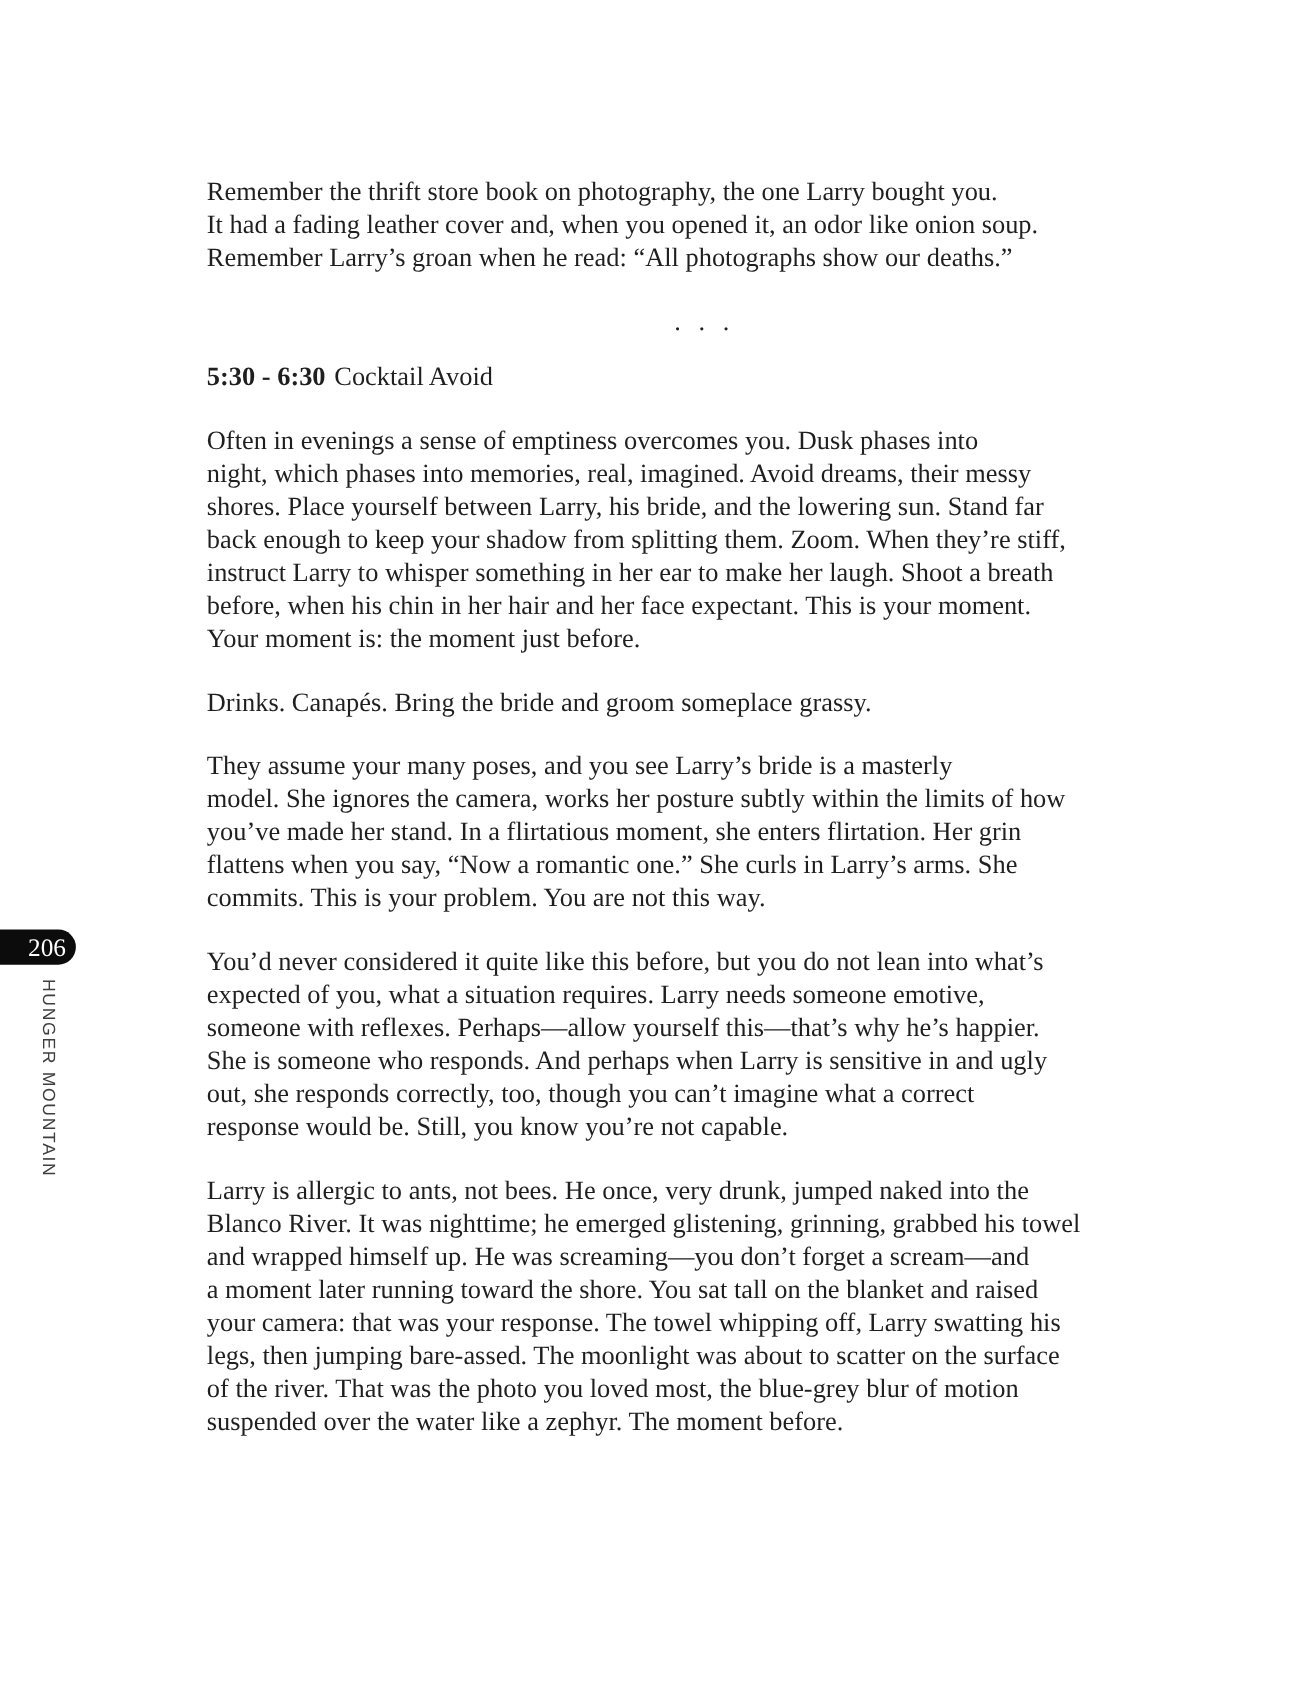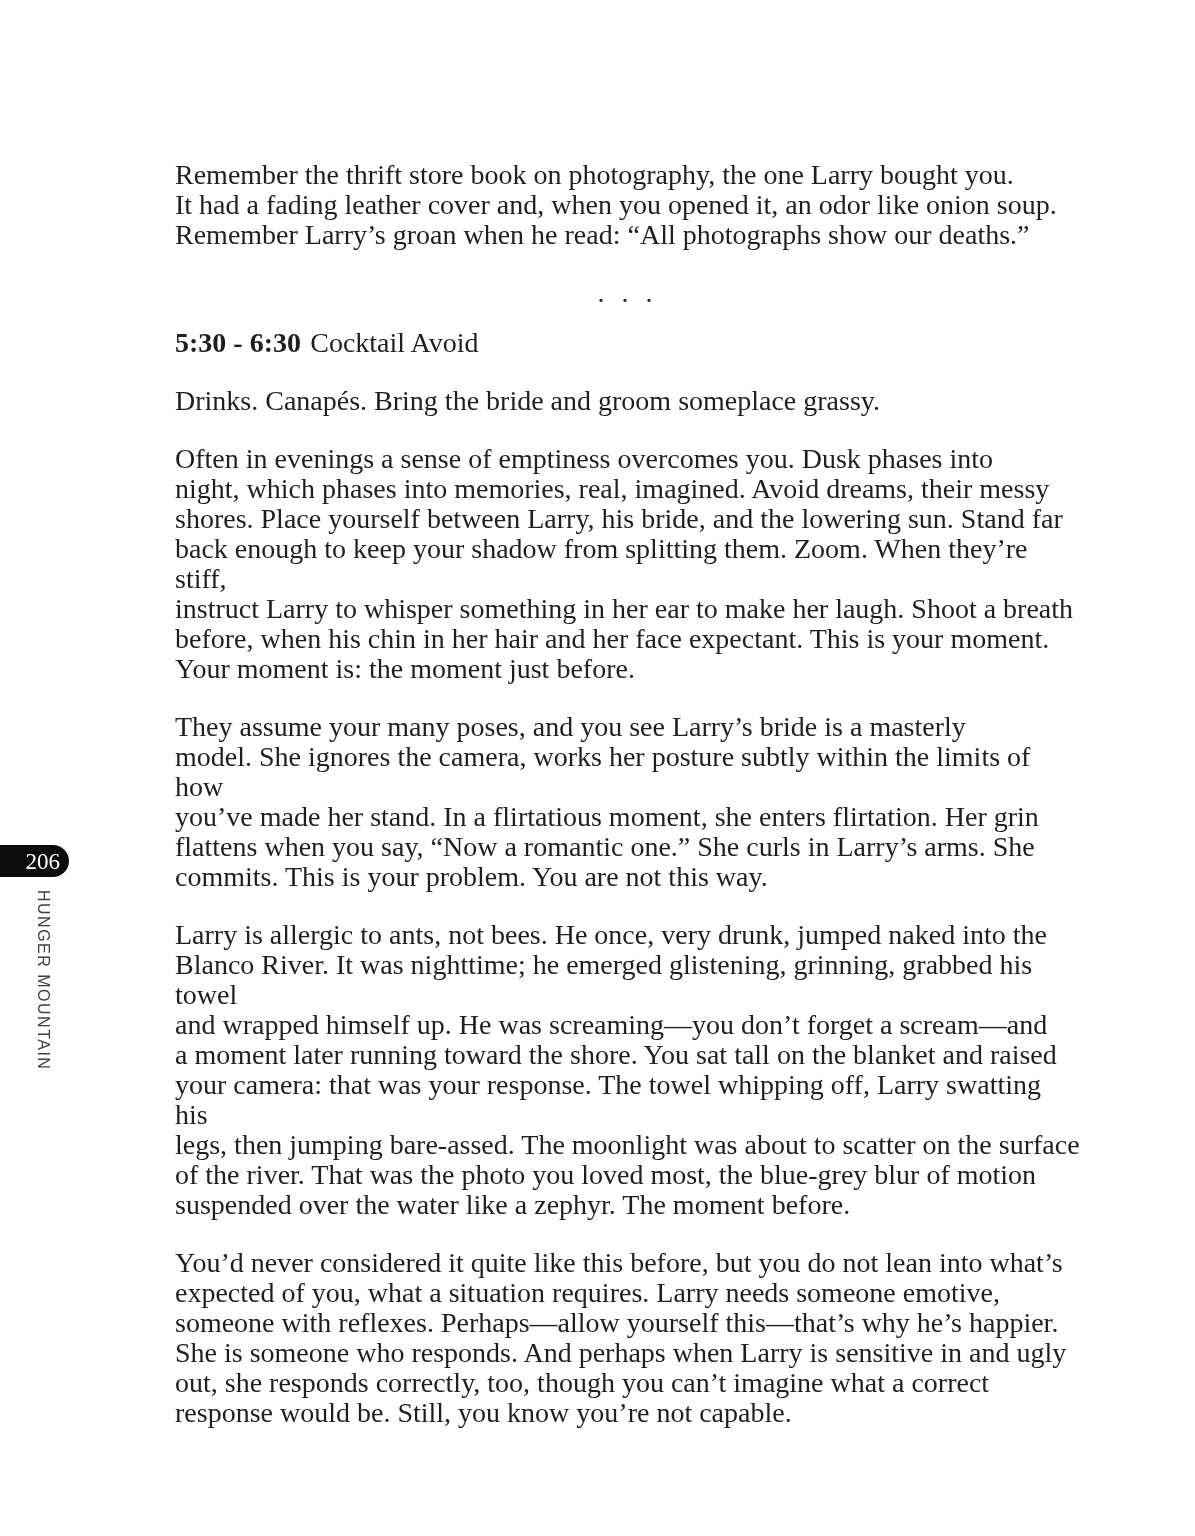--- a/index.html
+++ b/index.html
@@ -11,25 +11,25 @@
     position: relative;
     width: 1195px;
     height: 1536px;
     background: #ffffff;
     overflow: hidden;
     font-family: "Liberation Serif", serif;
   }
   
   .content {
     position: absolute;
-    left: 175px;
+    left: 188px;
     top: 160px;
     width: 905px;
     color: #1f1f1f;
-    font-size: 28px;
+    font-size: 24px;
     line-height: 30px;
   }
   .para {
     margin: 0 0 28px 0;
     white-space: pre-line;
   }
   .separator {
     margin: 0 0 20px 0;
     text-align: center;
     letter-spacing: 5px;
@@ -92,46 +92,46 @@
   <main class="content">
 
     <p class="para">Remember the thrift store book on photography, the one Larry bought you.
 It had a fading leather cover and, when you opened it, an odor like onion soup.
 Remember Larry’s groan when he read: “All photographs show our deaths.”</p>
 
     <div class="separator">. . .</div>
 
     <p class="schedule-heading"><span class="time">5:30 - 6:30</span><span class="title">Cocktail Avoid</span></p>
 
-    <p class="para">Drinks. Canapés. Bring the bride and groom someplace grassy.</p>
-
     <p class="para">Often in evenings a sense of emptiness overcomes you. Dusk phases into
 night, which phases into memories, real, imagined. Avoid dreams, their messy
 shores. Place yourself between Larry, his bride, and the lowering sun. Stand far
 back enough to keep your shadow from splitting them. Zoom. When they’re stiff,
 instruct Larry to whisper something in her ear to make her laugh. Shoot a breath
 before, when his chin in her hair and her face expectant. This is your moment.
 Your moment is: the moment just before.</p>
 
+    <p class="para">Drinks. Canapés. Bring the bride and groom someplace grassy.</p>
+
     <p class="para">They assume your many poses, and you see Larry’s bride is a masterly
 model. She ignores the camera, works her posture subtly within the limits of how
 you’ve made her stand. In a flirtatious moment, she enters flirtation. Her grin
 flattens when you say, “Now a romantic one.” She curls in Larry’s arms. She
 commits. This is your problem. You are not this way.</p>
+
+    <p class="para">You’d never considered it quite like this before, but you do not lean into what’s
+expected of you, what a situation requires. Larry needs someone emotive,
+someone with reflexes. Perhaps—allow yourself this—that’s why he’s happier.
+She is someone who responds. And perhaps when Larry is sensitive in and ugly
+out, she responds correctly, too, though you can’t imagine what a correct
+response would be. Still, you know you’re not capable.</p>
 
     <p class="para">Larry is allergic to ants, not bees. He once, very drunk, jumped naked into the
 Blanco River. It was nighttime; he emerged glistening, grinning, grabbed his towel
 and wrapped himself up. He was screaming—you don’t forget a scream—and
 a moment later running toward the shore. You sat tall on the blanket and raised
 your camera: that was your response. The towel whipping off, Larry swatting his
 legs, then jumping bare-assed. The moonlight was about to scatter on the surface
 of the river. That was the photo you loved most, the blue-grey blur of motion
 suspended over the water like a zephyr. The moment before.</p>
 
-    <p class="para">You’d never considered it quite like this before, but you do not lean into what’s
-expected of you, what a situation requires. Larry needs someone emotive,
-someone with reflexes. Perhaps—allow yourself this—that’s why he’s happier.
-She is someone who responds. And perhaps when Larry is sensitive in and ugly
-out, she responds correctly, too, though you can’t imagine what a correct
-response would be. Still, you know you’re not capable.</p>
-
   </main>
 </div>
 
 </body></html>

